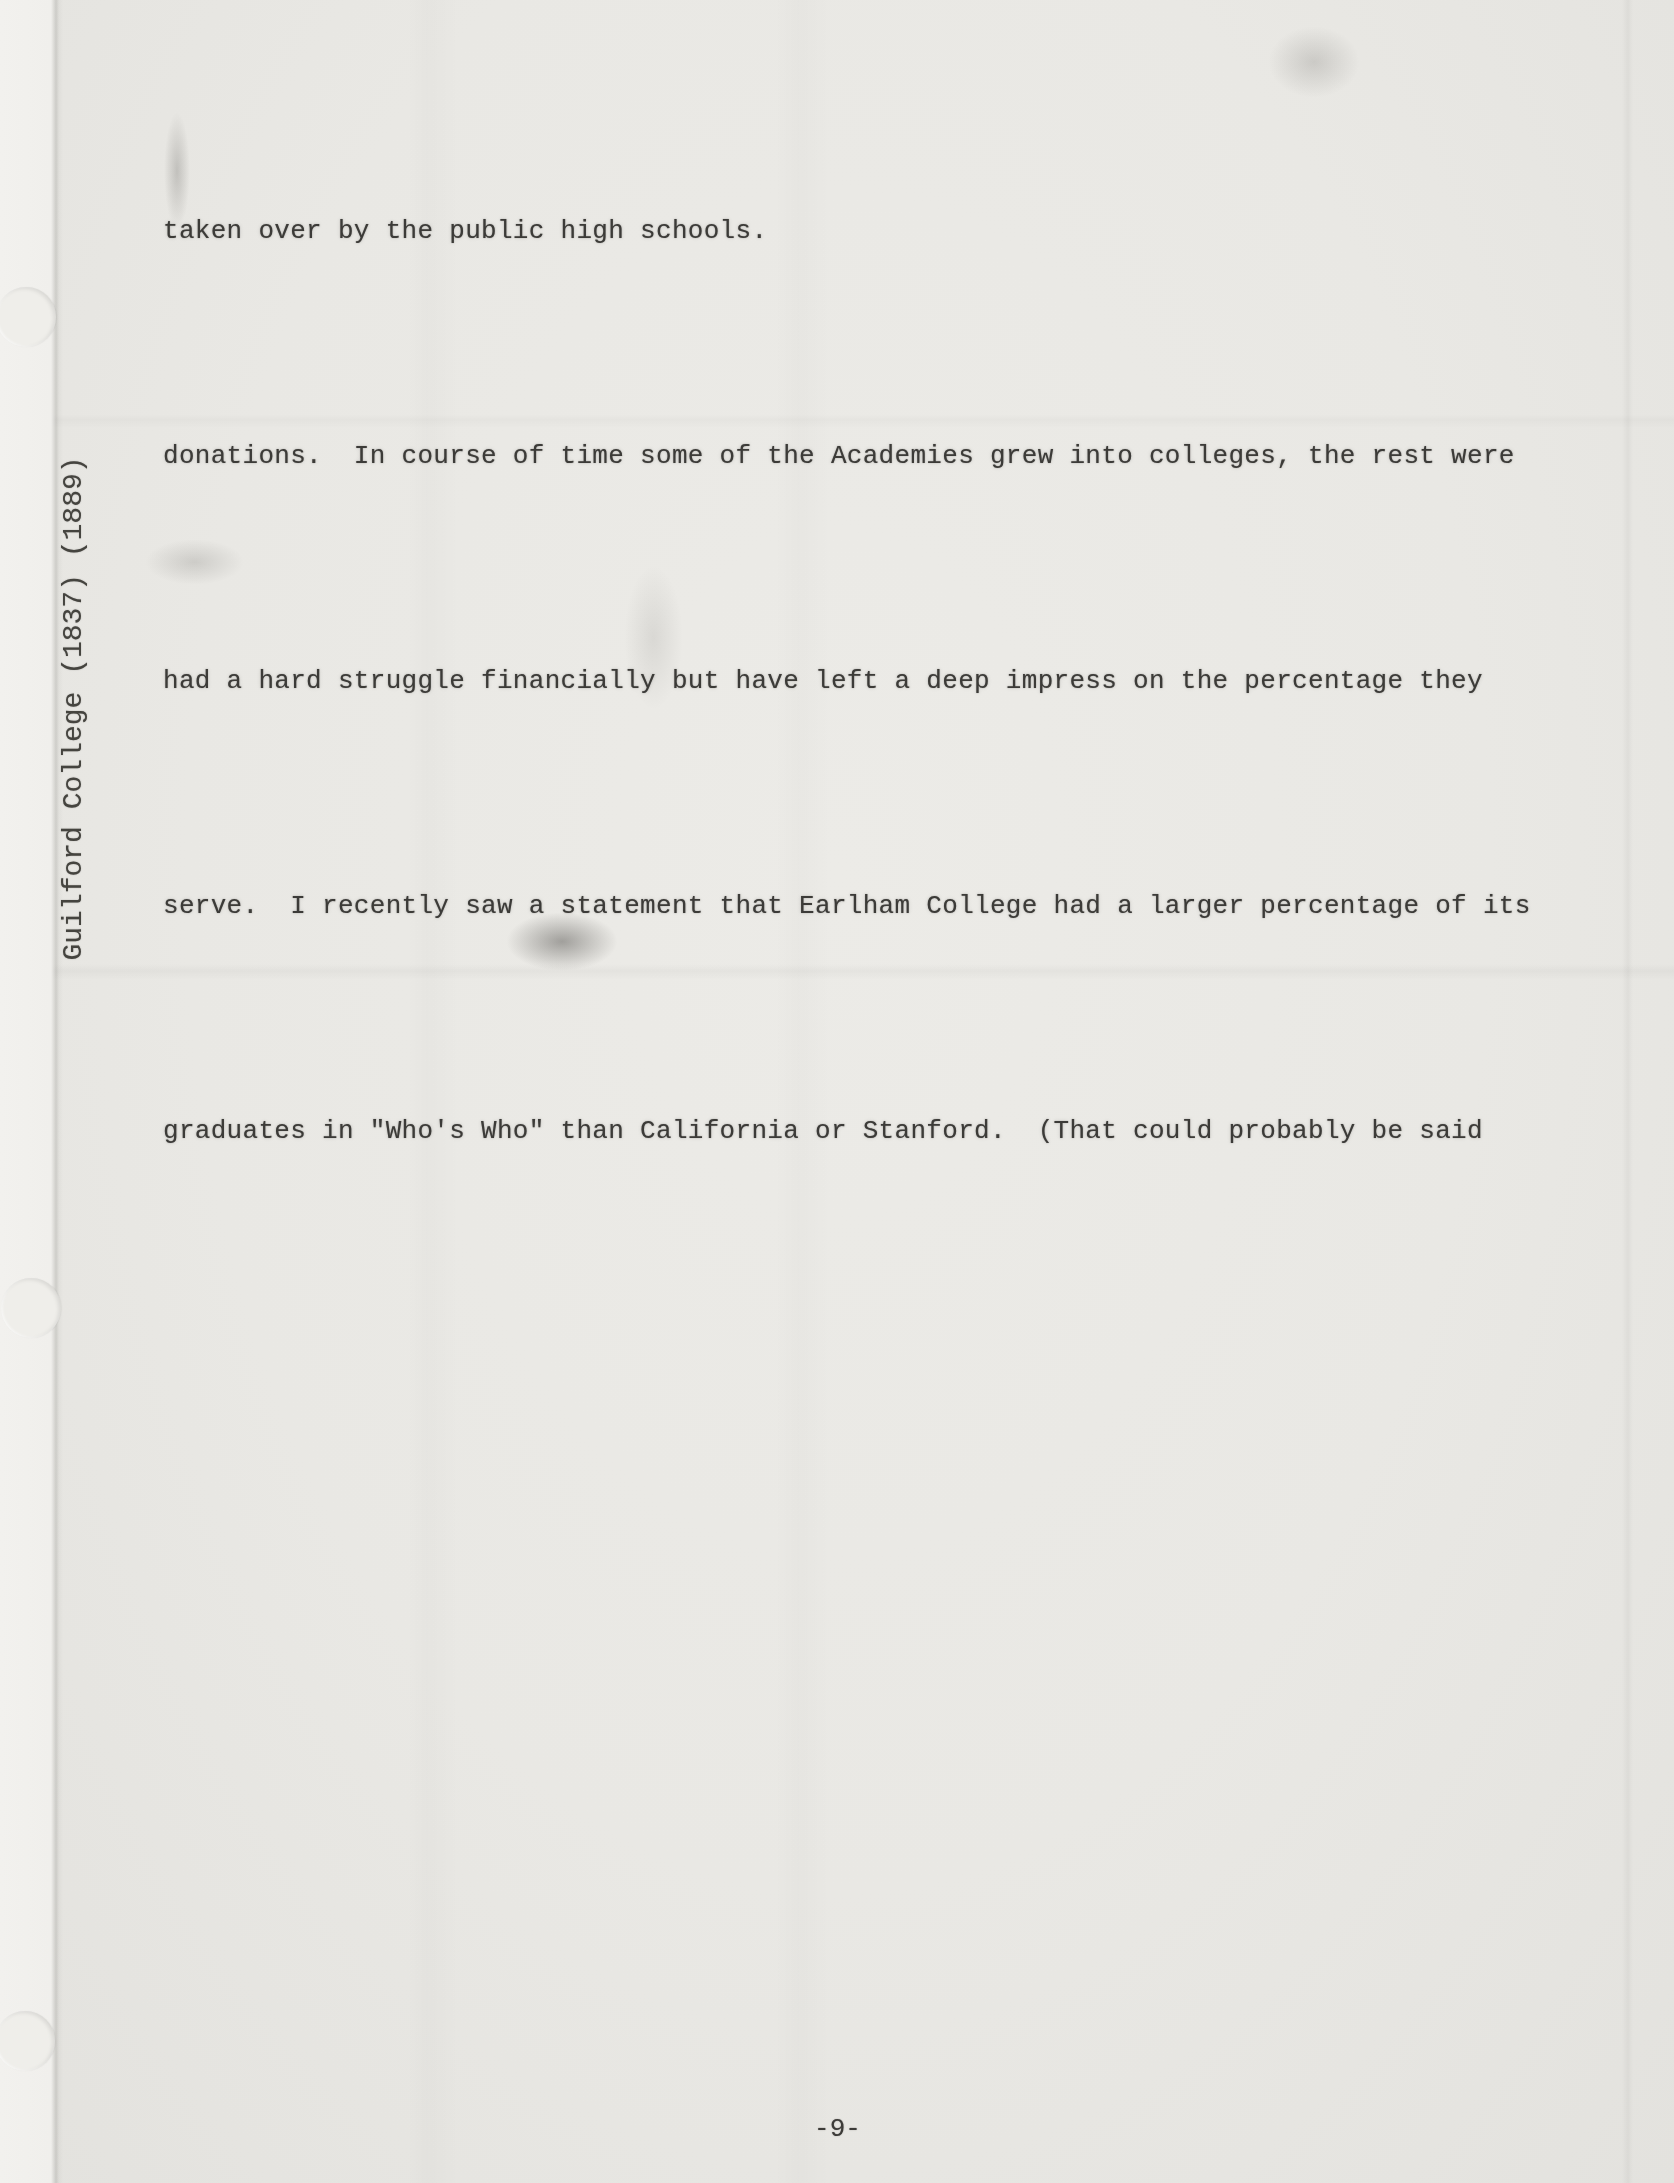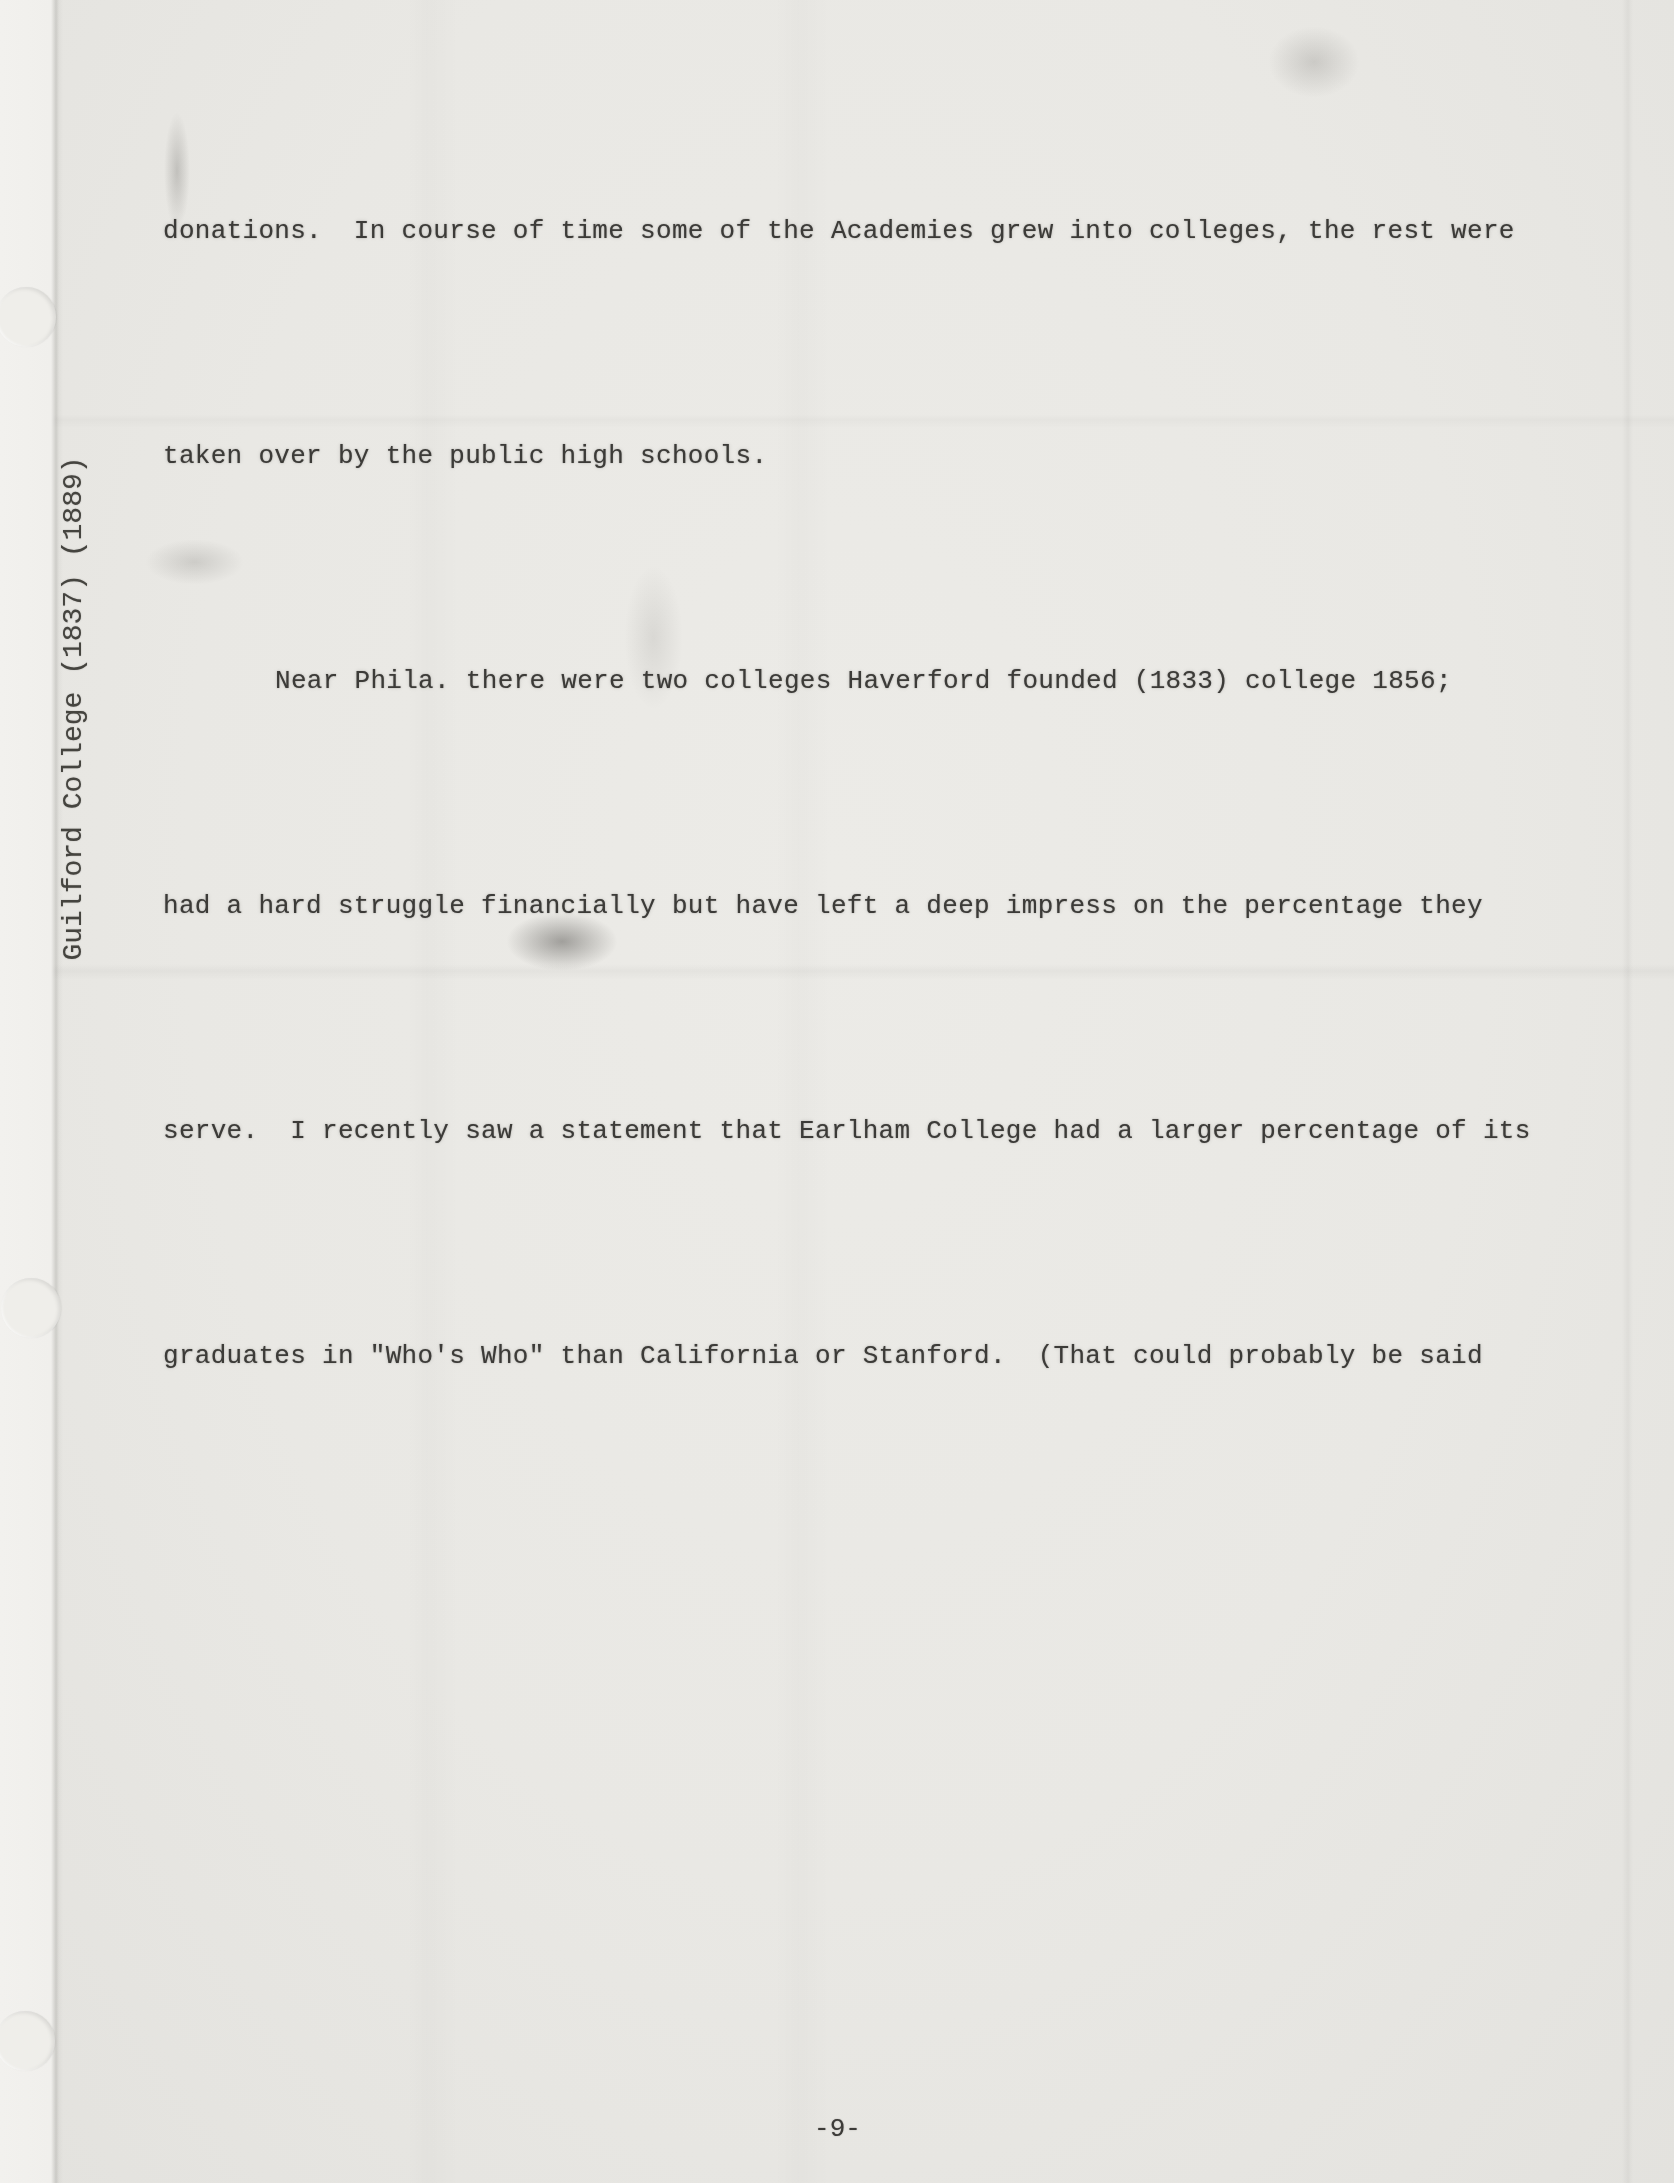--- a/index.html
+++ b/index.html
@@ -84,23 +84,22 @@
 
   <div class="smudge s1"></div>
   <div class="smudge s2"></div>
   <div class="smudge s3"></div>
   <div class="smudge s4"></div>
   <div class="smudge s5"></div>
 
   <div class="margin-note">Guilford College (1837) (1889)</div>
 
   <div class="body-text">
+    <div class="line">taken over by the public high schools.</div>
     <div class="line">donations.  In course of time some of the Academies grew into colleges, the rest were</div>
-    <div class="line">taken over by the public high schools.</div>
-    <div class="line indent">Near Phila. there were two colleges Haverford founded (1833) college 1856;</div>
     <div class="line">had a hard struggle financially but have left a deep impress on the percentage they</div>
     <div class="line">serve.  I recently saw a statement that Earlham College had a larger percentage of its</div>
     <div class="line">graduates in "Who's Who" than California or Stanford.  (That could probably be said</div>
     
     
     
     
     
     
     

